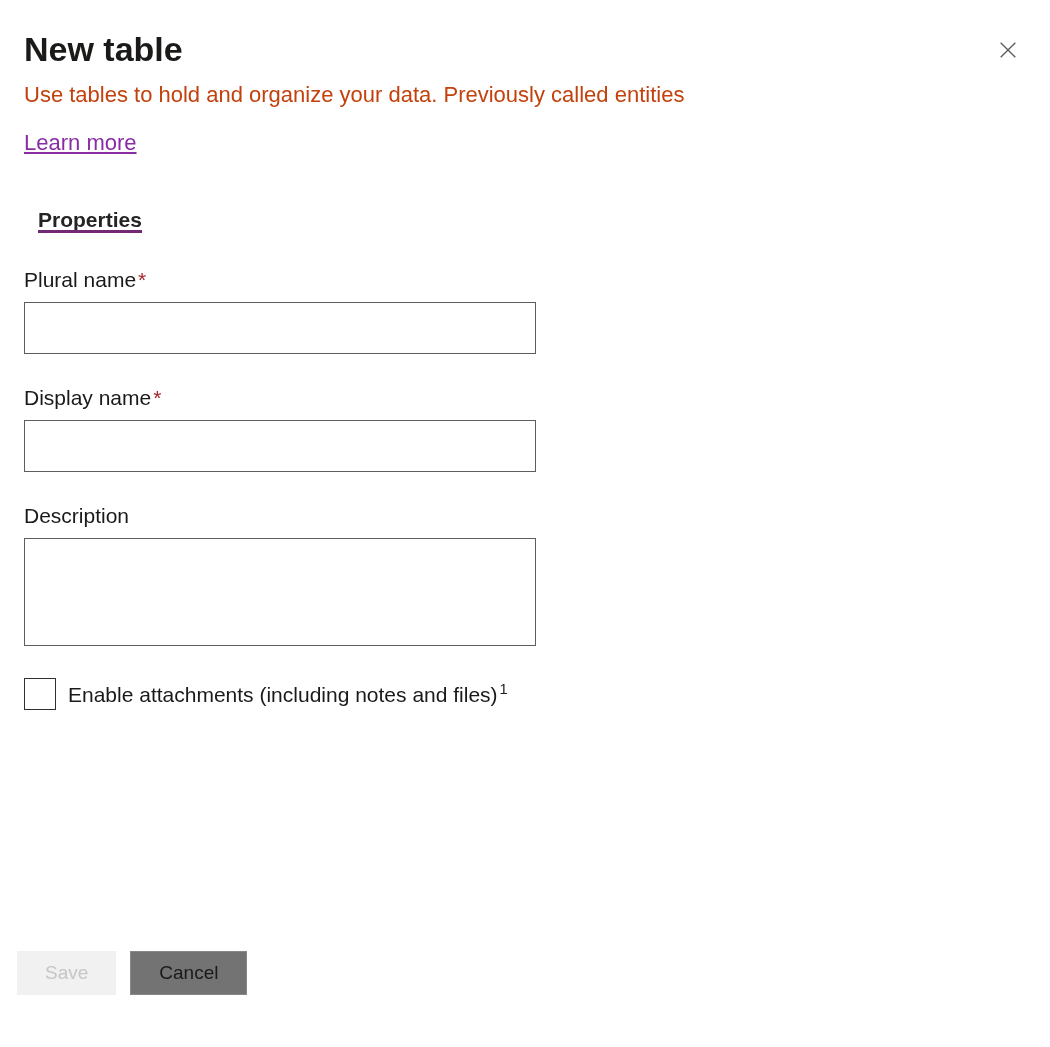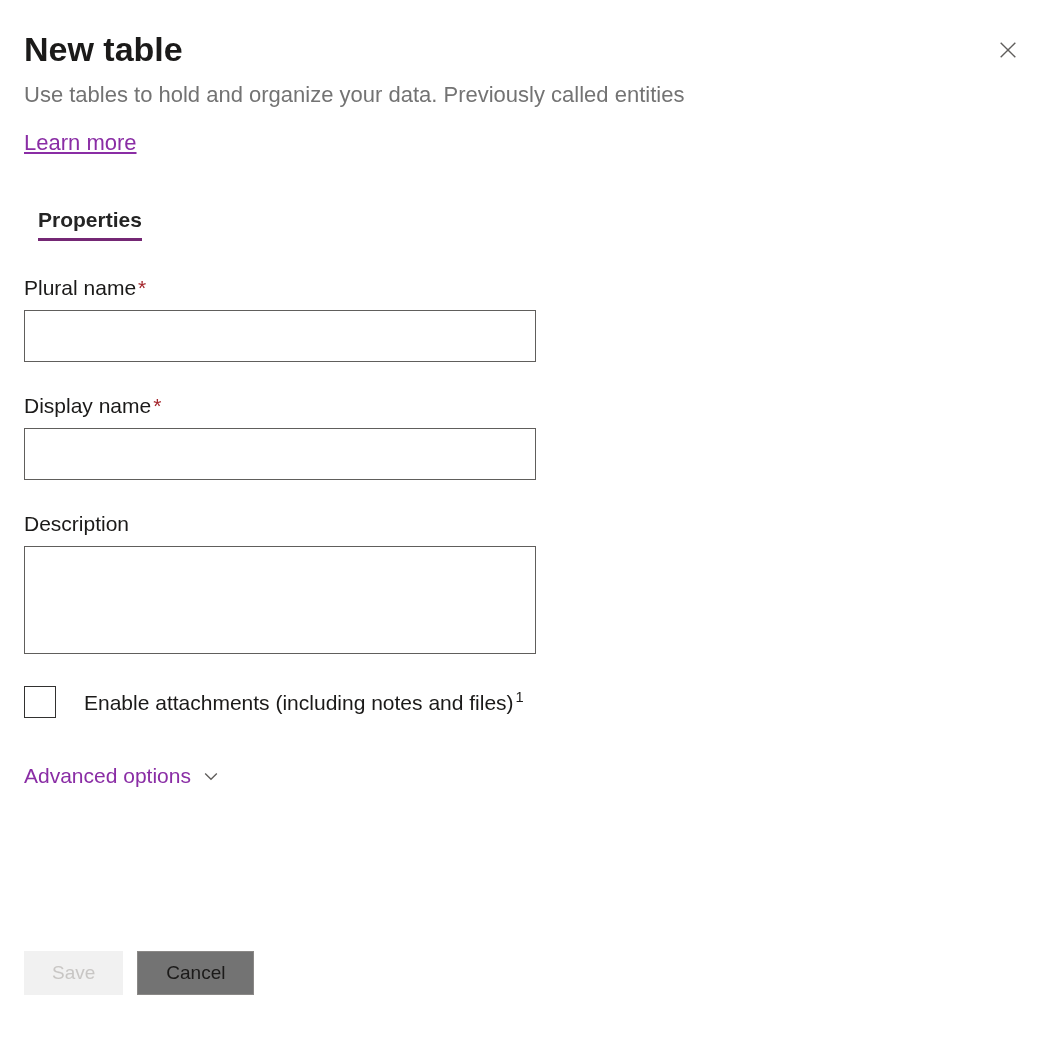--- a/index.html
+++ b/index.html
@@ -21,21 +21,21 @@
       flex: 1;
     }
     h1 {
       font-size: 34px;
       font-weight: 600;
       color: #1b1a19;
       margin-bottom: 12px;
     }
     .subtitle {
       font-size: 22px;
-      color: #737373;
+      color: #c2410c;
       font-weight: 400;
       line-height: 1.3;
     }
     .learn-link {
       display: inline-block;
       font-size: 22px;
       color: #8a2da5;
       text-decoration: underline;
       margin-top: 20px;
       cursor: pointer;
@@ -54,21 +54,20 @@
     .close-btn svg { width: 22px; height: 22px; }
     .tabs {
       display: flex;
       gap: 48px;
       margin-top: 52px;
       padding-left: 14px;
     }
     .tab {
       font-size: 21px;
       color: #242424;
-      padding-bottom: 8px;
       cursor: pointer;
       position: relative;
     }
     .tab.active {
       font-weight: 600;
     }
     .tab.active::after {
       content: "";
       position: absolute;
       left: 0; right: 0; bottom: -1px;
@@ -96,21 +95,21 @@
       padding: 12px 10px;
       font-family: inherit;
       color: #1b1a19;
       background: #fff;
     }
     .field input[type="text"] { height: 52px; }
     .field textarea { height: 108px; resize: none; }
     .checkbox-row {
       display: flex;
       align-items: center;
-      gap: 28px;
+      gap: 12px;
       margin-top: -4px;
       margin-bottom: 30px;
     }
     .checkbox-box {
       width: 32px;
       height: 32px;
       border: 1.5px solid #323130;
       cursor: pointer;
       flex-shrink: 0;
     }
@@ -128,21 +127,21 @@
       align-items: center;
       gap: 10px;
       font-size: 21px;
       color: #8a2da5;
       cursor: pointer;
       margin-top: 16px;
     }
     .advanced svg { width: 20px; height: 20px; }
     .footer {
       position: absolute;
-      left: 24px;
+      left: 17px;
       bottom: 52px;
       display: flex;
       gap: 14px;
     }
     .btn {
       height: 44px;
       padding: 0 28px;
       font-size: 19px;
       font-family: inherit;
       cursor: pointer;
@@ -203,24 +202,18 @@
     <textarea value="" style=""></textarea>
   </div>
 
   <div class="checkbox-row">
     <div class="checkbox-box"></div>
     <div class="checkbox-label">
       <span>Enable attachments (including notes and files)</span><sup>1</sup>
     </div>
   </div>
 
-  <div class="advanced">
-    <span>Advanced options</span>
-    <svg viewBox="0 0 24 24" fill="none" stroke="#605e5c" stroke-width="1.6">
-      <polyline points="5 9 12 16 19 9"></polyline>
-    </svg>
-  </div>
 </div>
 
 <div class="footer">
   <button class="btn btn-save" disabled="">Save</button>
   <button class="btn btn-cancel">Cancel</button>
 </div>
 
 </body></html>

